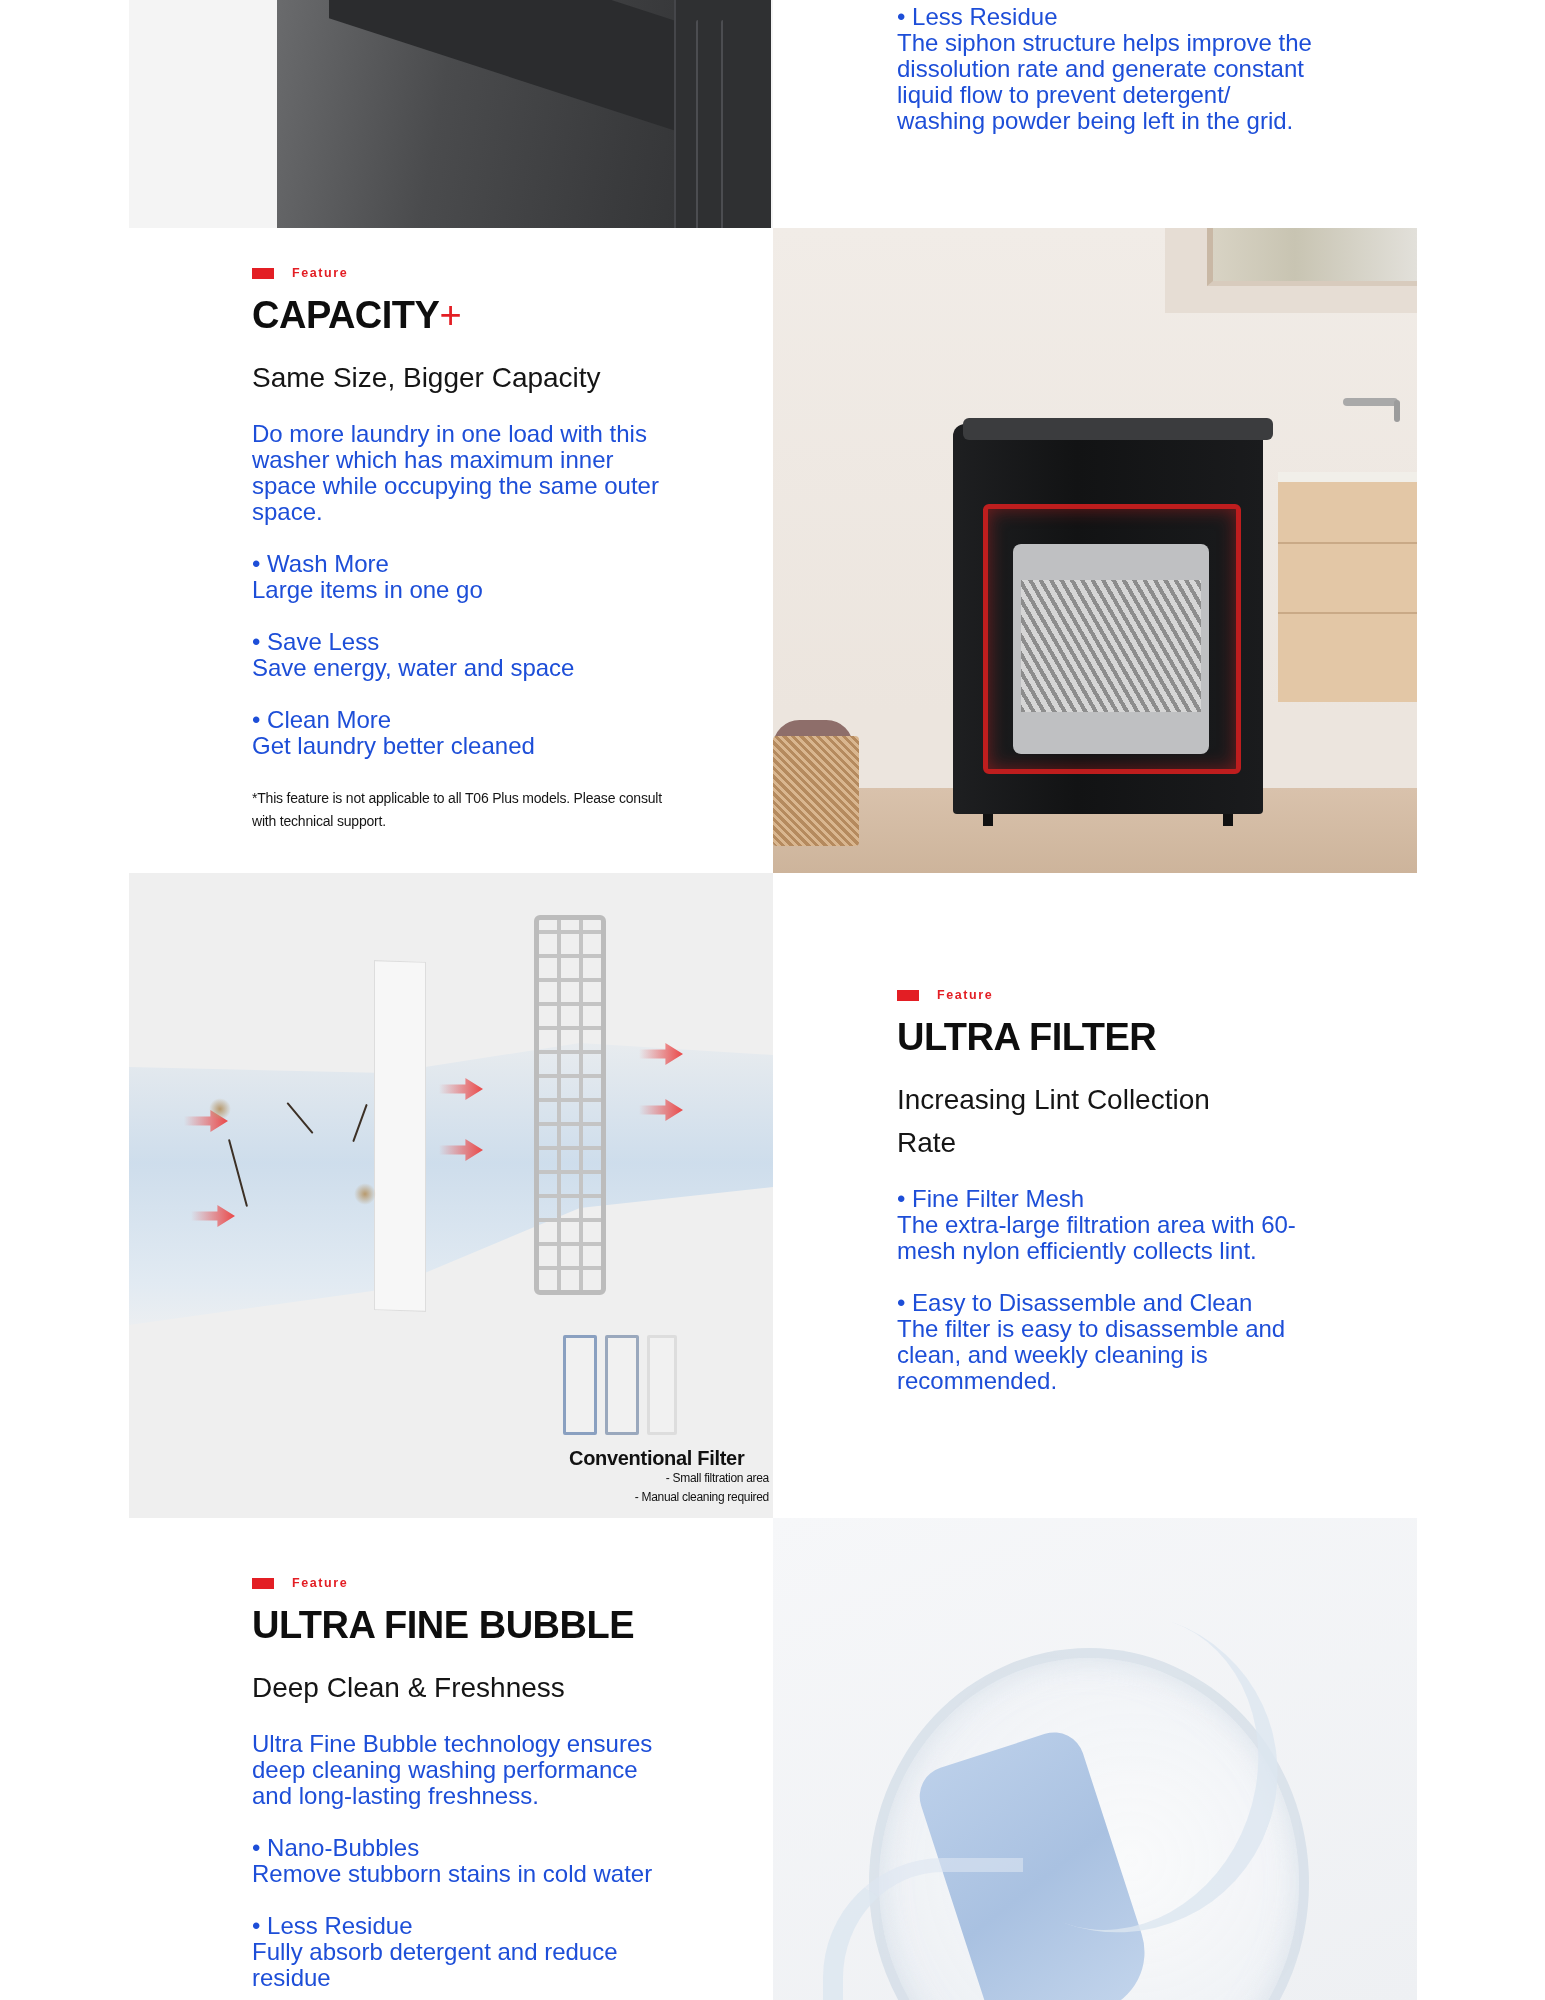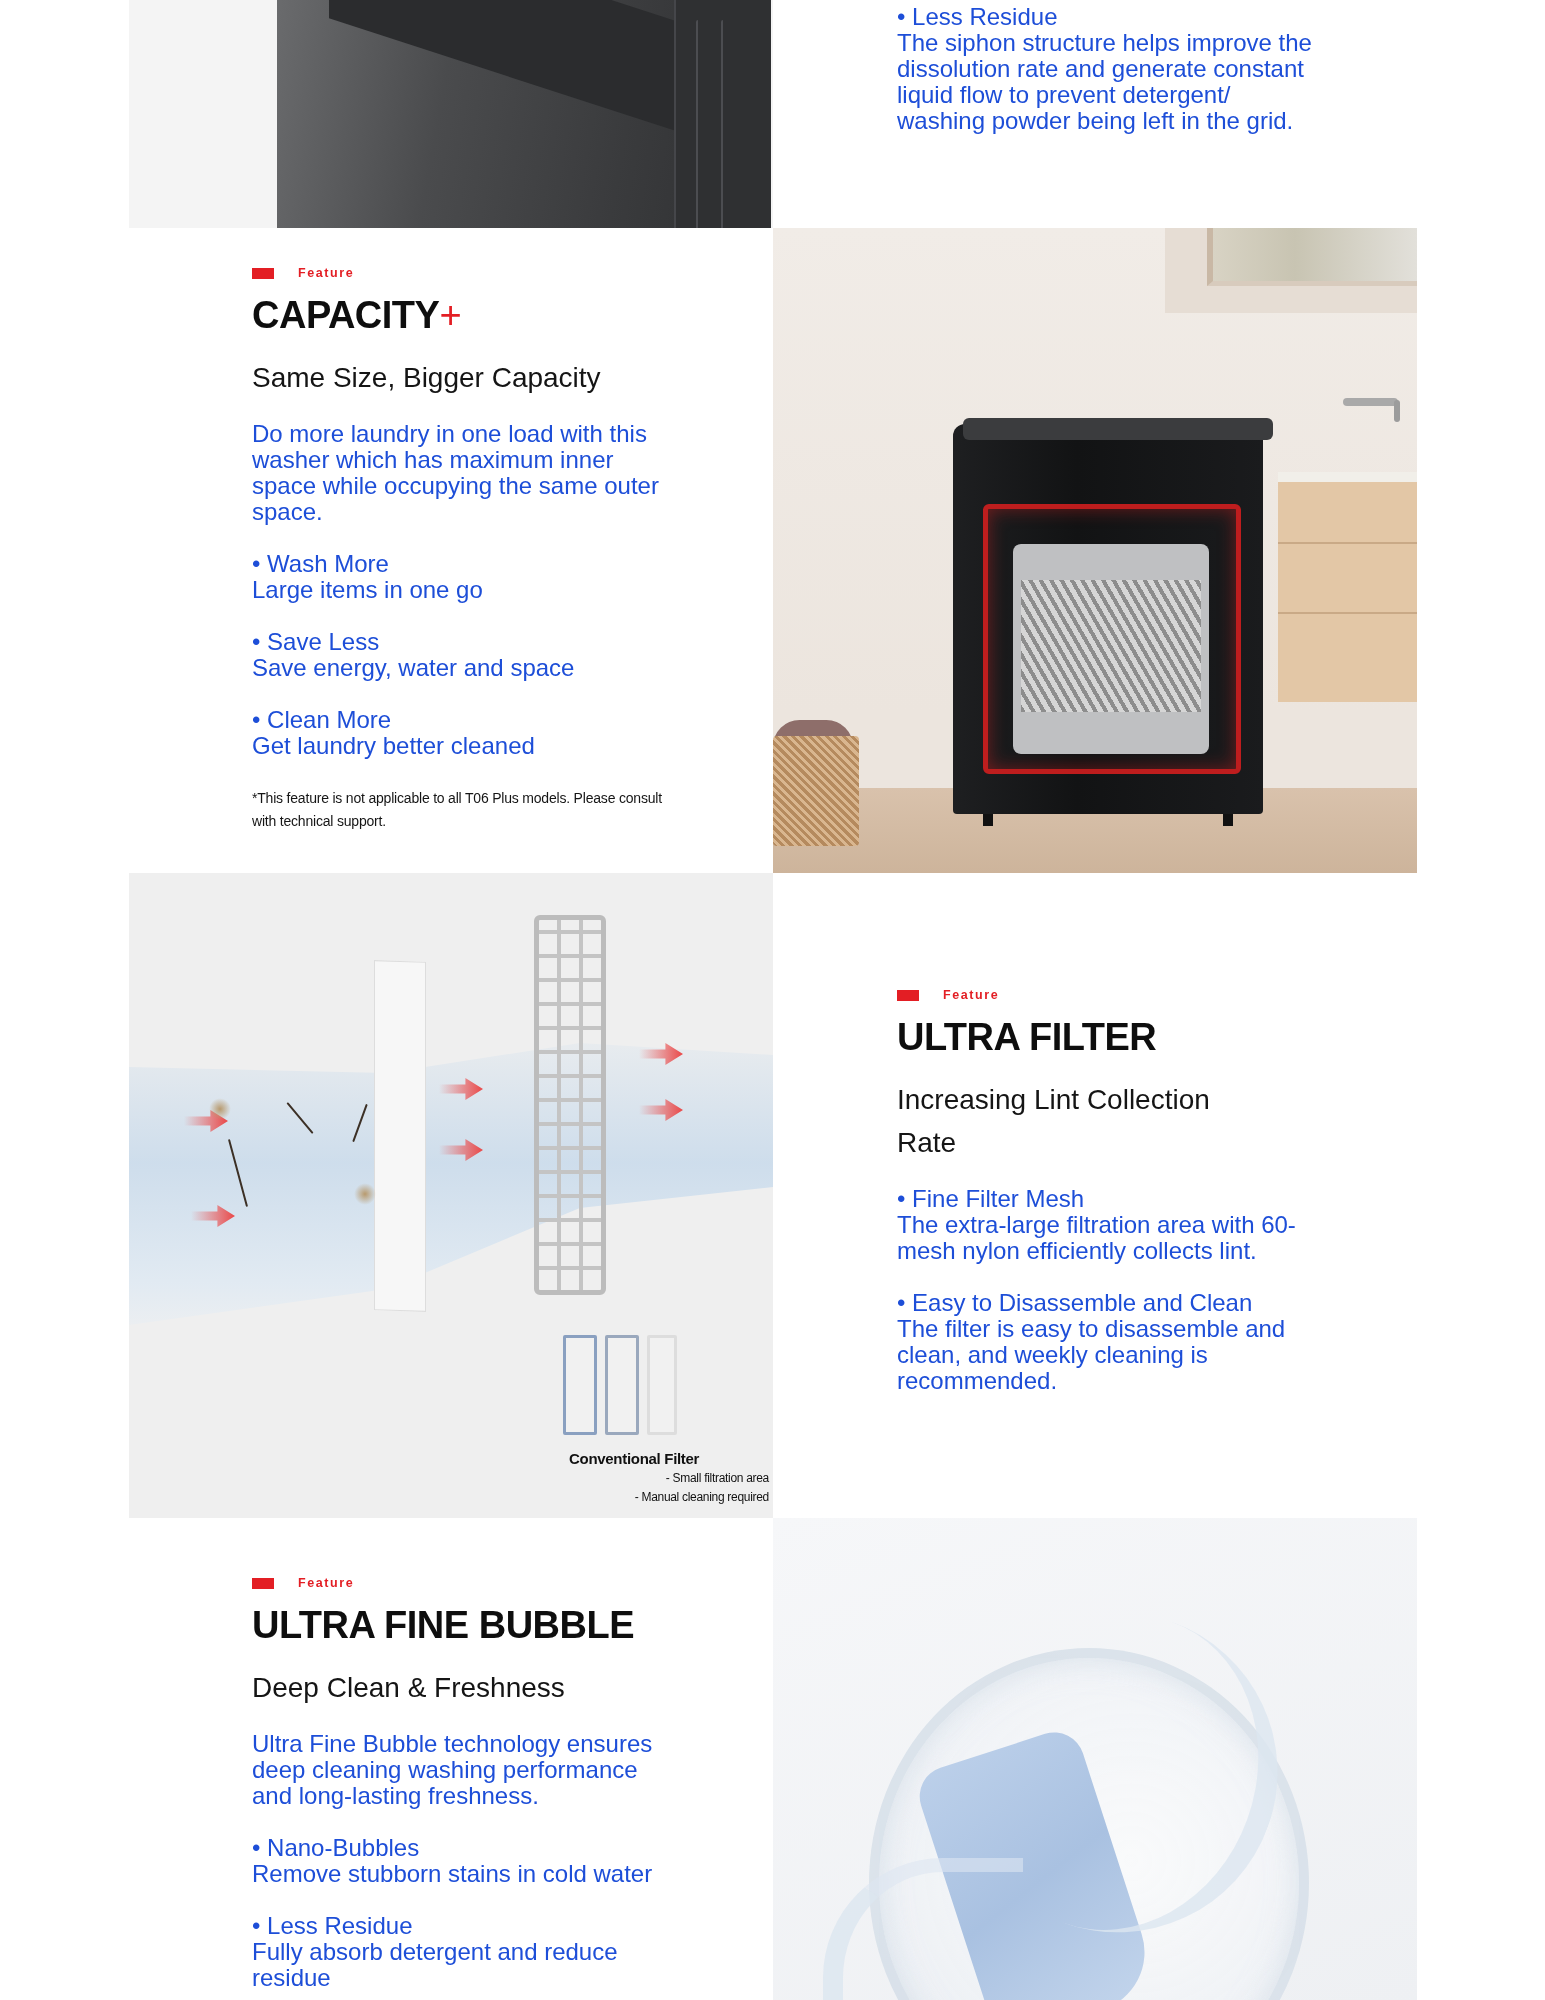--- a/index.html
+++ b/index.html
@@ -4,21 +4,21 @@
 <style>
   * { box-sizing: border-box; margin: 0; padding: 0; }
   html, body { width: 1545px; height: 2000px; overflow: hidden; background: #ffffff; }
   body { font-family: "Liberation Sans", "DejaVu Sans", sans-serif; color: #111; position: relative; }
 
   .panel { position: absolute; width: 644px; height: 645px; overflow: hidden; }
   .left { left: 129px; }
   .right { left: 773px; }
 
   .text-block { position: absolute; width: 420px; }
-  .feature-tag { display: flex; align-items: center; gap: 24px; height: 14px; margin-bottom: 12px; }
+  .feature-tag { display: flex; align-items: center; gap: 18px; height: 14px; margin-bottom: 12px; }
   .feature-tag .bar { width: 22px; height: 11px; background: #e31e24; }
   .feature-tag .lbl { color: #e31e24; font-size: 12.5px; font-weight: bold; letter-spacing: 1.6px; }
   .title { font-size: 38px; font-weight: bold; letter-spacing: -0.5px; line-height: 46px; color: #0e0e0e; }
   .title .plus { color: #e31e24; font-weight: normal; }
   .subtitle { font-size: 28px; line-height: 43px; color: #151515; margin-top: 18px; }
   .para { font-size: 24px; line-height: 26px; color: #1d4ed8; }
   .gap { height: 26px; }
   .note { font-size: 14px; line-height: 23px; color: #151515; letter-spacing: -0.2px; }
   .bullet-head::before { content: "\2022\00a0"; }
 
@@ -62,21 +62,21 @@
       clip-path: polygon(0 8%, 40% 10%, 70% 0, 100% 4%, 100% 48%, 70% 55%, 40% 82%, 0 94%); }
   .screen { position: absolute; left: 245px; top: 88px; width: 52px; height: 350px; background: #f7f7f7; border: 1px solid #ddd; transform: skewY(2deg); }
   .filter-frame { position: absolute; left: 405px; top: 42px; width: 72px; height: 380px; border: 5px solid #bcbcbc; border-radius: 6px;
       background: repeating-linear-gradient(0deg, transparent 0 20px, #c4c4c4 20px 24px), repeating-linear-gradient(90deg, transparent 0 18px, #c4c4c4 18px 22px); }
   .arrow { position: absolute; width: 44px; height: 22px; background: linear-gradient(90deg, rgba(235,70,70,0), #ea4848); clip-path: polygon(0 30%,60% 30%,60% 0,100% 50%,60% 100%,60% 70%,0 70%); }
   .hair { position: absolute; width: 2px; height: 70px; background: #3c3026; border-radius: 2px; }
   .lint { position: absolute; width: 22px; height: 22px; border-radius: 50%; background: radial-gradient(#b89a6e, rgba(184,154,110,0) 70%); }
   .conv { position: absolute; left: 434px; top: 462px; }
   .conv .mini { display: inline-block; width: 34px; height: 100px; border: 3px solid #8aa0c0; background: #f1f1f1; margin-right: 8px; border-radius: 2px; }
   .conv-caption { position: absolute; left: 440px; top: 575px; width: 200px; }
-  .conv-caption .h { font-size: 15px; font-weight: bold; line-height: 21px; letter-spacing: -0.3px; }
+  .conv-caption .h { font-size: 20px; font-weight: bold; line-height: 21px; letter-spacing: -0.3px; }
   .conv-caption .l { font-size: 12px; line-height: 19px; letter-spacing: -0.3px; text-align: right; }
   #p3-text { top: 988px; left: 897px; }
 
   
   #p4-text { top: 1576px; left: 252px; }
   #p4-img { top: 1518px; height: 482px; background: linear-gradient(160deg,#f6f7f9,#eef0f3); }
   .bubble { position: absolute; left: 96px; top: 130px; width: 440px; height: 470px; border-radius: 50%;
       border: 10px solid rgba(210,220,230,0.7); box-shadow: inset 0 0 30px rgba(200,212,225,0.6); background: radial-gradient(ellipse at 60% 45%, rgba(255,255,255,0.6), rgba(225,232,240,0.5)); }
   .shirt { position: absolute; left: 178px; top: 226px; width: 170px; height: 280px; background: linear-gradient(160deg,#bcd0ea,#a9c1e1 50%,#c3d5ec); border-radius: 30px 30px 60px 40px; transform: rotate(-18deg); }
   .splash { position: absolute; left: 330px; top: 120px; width: 170px; height: 320px; border-right: 22px solid rgba(220,230,240,0.8); border-radius: 0 160px 160px 0; transform: rotate(20deg); }

